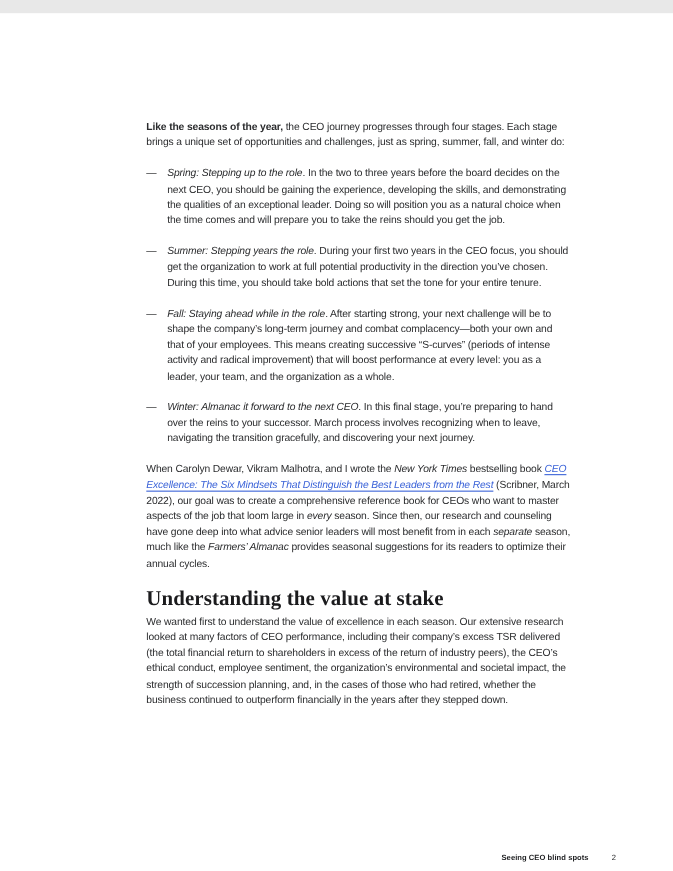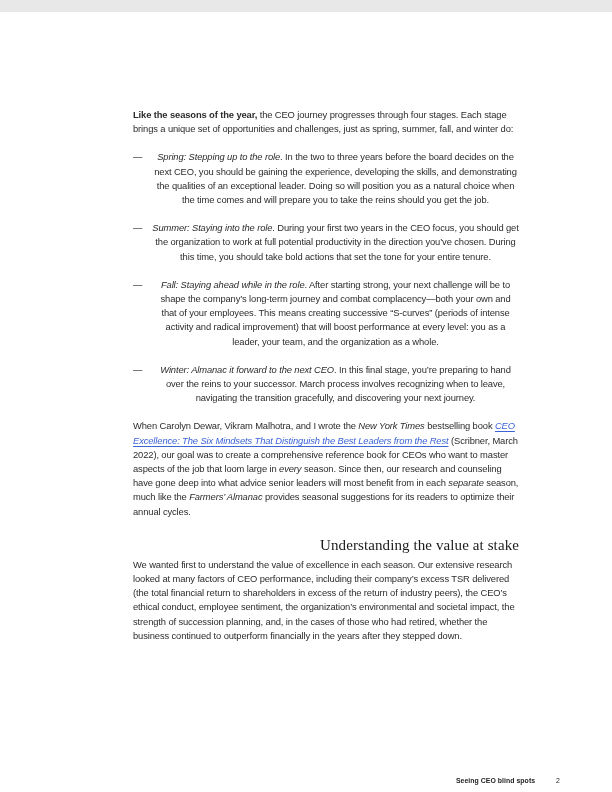--- a/index.html
+++ b/index.html
@@ -19,39 +19,38 @@
     width: 386px;
     font-size: 9.4px;
     line-height: 14.2px;
     letter-spacing: -0.12px;
     color: #2b2c2e;
     text-align: left;
   }
   .para { margin: 0 0 14px 0; }
   .bullet { display: flex; margin: 0 0 14px 0; }
   .bullet-marker { flex: none; width: 19px; }
-  .bullet-text { flex: 1; text-align: center; }
+  .bullet-text { flex: 1; }
   .seg-normal { font-style: normal; font-weight: normal; }
   .seg-bold { font-weight: bold; }
   .seg-italic { font-style: italic; }
   a.seg-link {
     font-style: italic;
     text-decoration: underline;
     text-decoration-thickness: 0.8px;
     text-underline-offset: 1.5px;
   }
   .section-heading {
     font-family: "Liberation Serif", "DejaVu Serif", serif;
-    font-size: 15px;
+    font-size: 19px;
     line-height: 16px;
-    font-weight: normal;
+    font-weight: bold;
     letter-spacing: 0.1px;
     color: #1b1b1d;
     margin: 18px 0 5px 0;
-    text-align: right;
   }
   .footer {
     position: absolute;
     top: 764.5px;
     left: 0;
     right: 52px;
     display: flex;
     justify-content: flex-end;
     align-items: baseline;
     gap: 21px;
@@ -71,21 +70,21 @@
 
     <p class="para"><span class="seg-bold">Like the seasons of the year,</span><span class="seg-normal"> the CEO journey progresses through four stages. Each stage brings a unique set of opportunities and challenges, just as spring, summer, fall, and winter do:</span></p>
 
     <div id="bullet-list">
         <div class="bullet">
           <span class="bullet-marker">—</span>
           <span class="bullet-text"><span class="seg-italic">Spring: Stepping up to the role</span><span class="seg-normal">. In the two to three years before the board decides on the next CEO, you should be gaining the experience, developing the skills, and demonstrating the qualities of an exceptional leader. Doing so will position you as a natural choice when the time comes and will prepare you to take the reins should you get the job.</span></span>
         </div>
         <div class="bullet">
           <span class="bullet-marker">—</span>
-          <span class="bullet-text"><span class="seg-italic">Summer: Staying into the role</span><span class="seg-normal">. During your first two years in the CEO focus, you should get the organization to work at full potential productivity in the direction you’ve chosen. During this time, you should take bold actions that set the tone for your entire tenure.</span></span>
+          <span class="bullet-text"><span class="seg-italic">Summer: Stepping years the role</span><span class="seg-normal">. During your first two years in the CEO focus, you should get the organization to work at full potential productivity in the direction you’ve chosen. During this time, you should take bold actions that set the tone for your entire tenure.</span></span>
         </div>
         <div class="bullet">
           <span class="bullet-marker">—</span>
           <span class="bullet-text"><span class="seg-italic">Fall: Staying ahead while in the role</span><span class="seg-normal">. After starting strong, your next challenge will be to shape the company’s long-term journey and combat complacency—both your own and that of your employees. This means creating successive “S-curves” (periods of intense activity and radical improvement) that will boost performance at every level: you as a leader, your team, and the organization as a whole.</span></span>
         </div>
         <div class="bullet">
           <span class="bullet-marker">—</span>
           <span class="bullet-text"><span class="seg-italic">Winter: Almanac it forward to the next CEO</span><span class="seg-normal">. In this final stage, you’re preparing to hand over the reins to your successor. March process involves recognizing when to leave, navigating the transition gracefully, and discovering your next journey.</span></span>
         </div>
       </div>

